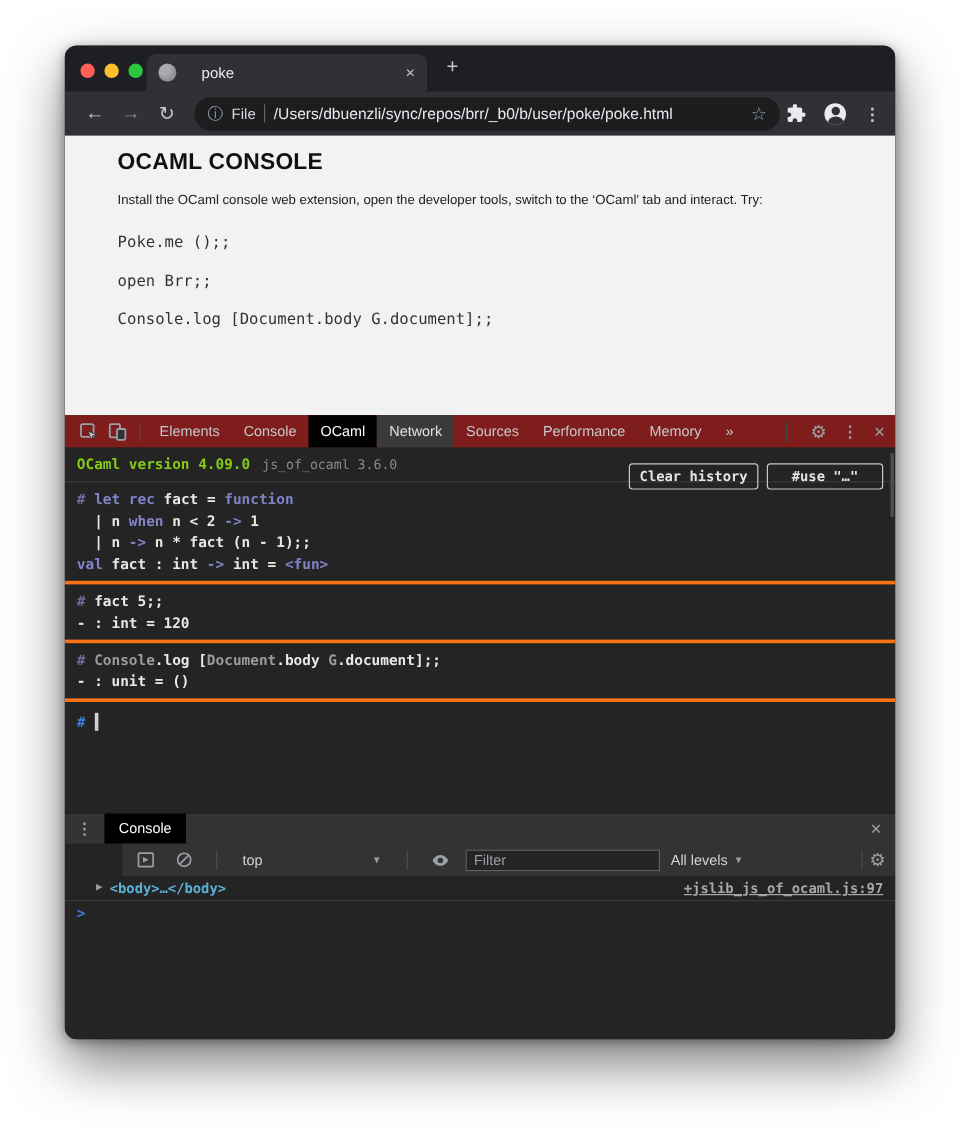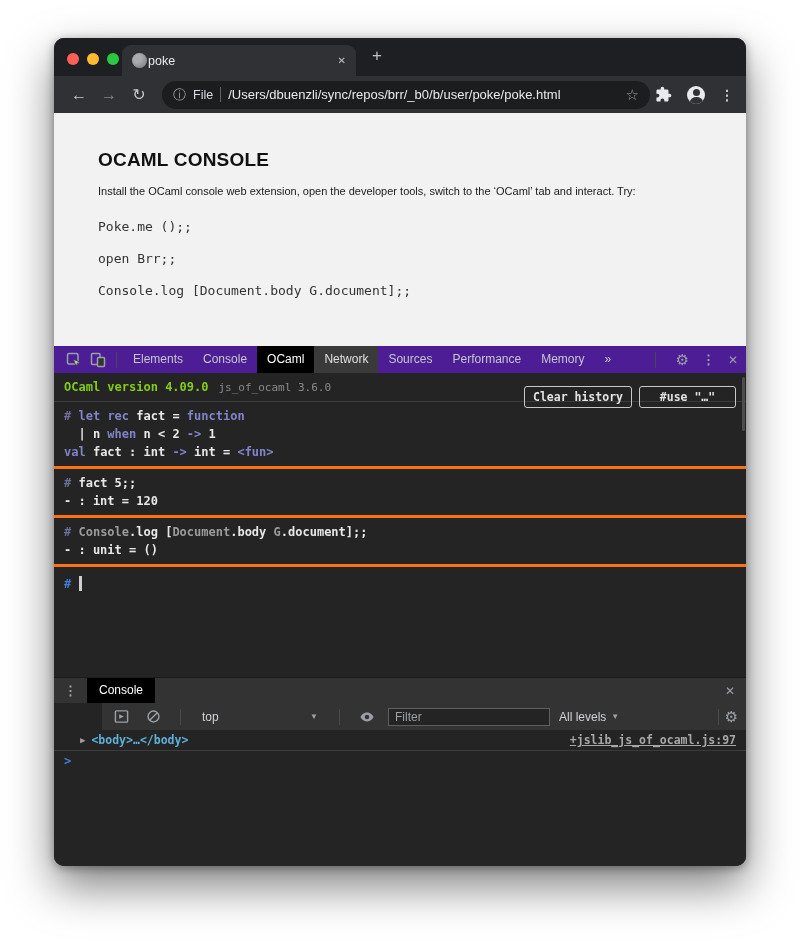--- a/index.html
+++ b/index.html
@@ -10,51 +10,51 @@
 
   
   .titlebar { height:38px; background:#1e1f22; position:relative; flex:none; }
   .traffic { position:absolute; left:13px; top:15px; display:flex; gap:8px; }
   .tl { width:12px; height:12px; border-radius:50%; }
   .tl.red{background:#ff5f57} .tl.yellow{background:#febc2e} .tl.green{background:#2ac73f}
   .tab { position:absolute; left:68px; bottom:0; width:234px; height:31px; background:#303134;
          border-radius:9px 9px 0 0; display:flex; align-items:center; padding:0 10px; }
   .favicon { width:15px; height:15px; border-radius:50%; flex:none;
              background:radial-gradient(circle at 35% 35%, #a9abaf 0 30%, #8e9094 65%); }
-  .tabtitle { color:#e8eaed; font-size:12.5px; margin-left:1px; flex:1; }
+  .tabtitle { color:#e8eaed; font-size:12.5px; margin-left:21px; flex:1; }
   .tabclose { color:#c0c3c7; font-size:10px; }
   .newtab { position:absolute; left:318px; top:8px; color:#c0c3c7; font-size:17px; }
 
   .toolbar { height:37px; background:#303134; display:flex; align-items:center; padding:0 12px; gap:4px; flex:none; }
   .navbtn { color:#c5c8cc; font-size:16px; width:26px; text-align:center; }
   .navbtn.fwd { color:#84878b; }
   .omnibox { height:28px; width:488px; margin-left:6px; background:#1c1d1f; border-radius:14px;
              display:flex; align-items:center; padding:0 11px; gap:7px; flex:none; }
   .infoicon { color:#9aa0a6; font-size:13px; }
   .filelabel { color:#dadce0; font-size:12.5px; }
   .vbar { width:1px; height:15px; background:#5f6368; }
   .url { color:#e8eaed; font-size:13px; flex:1; white-space:nowrap; overflow:hidden; }
   .star { color:#9aa0a6; font-size:15px; }
   .chromeactions { margin-left:auto; display:flex; align-items:center; gap:15px; }
   .avatar { width:18px; height:18px; border-radius:50%; background:#e8eaed; position:relative; overflow:hidden; }
   .avatar::before { content:""; position:absolute; left:5.5px; top:3px; width:7px; height:7px; border-radius:50%; background:#303134; }
   .avatar::after { content:""; position:absolute; left:2.5px; top:11px; width:13px; height:10px; border-radius:50%; background:#303134; }
   .kebab { color:#c5c8cc; font-size:14px; font-weight:bold; }
 
   
-  .page { height:233px; background:#f2f2f2; padding:36px 44px 0; flex:none; overflow:hidden; }
+  .page { height:233px; background:#f2f2f2; padding:12px 44px 0; flex:none; overflow:hidden; }
   .page h1 { font-size:19px; font-weight:700; color:#111; letter-spacing:.2px; }
   .intro { margin-top:16px; font-size:14.5px; color:#202020; }
   .itext { font-family:"Liberation Sans", sans-serif; }
   .icode { font-family:"DejaVu Sans Mono", monospace; font-size:13px; color:#333; }
   .instr { margin-top:10px; font-size:11px; line-height:21px; color:#202020; max-width:600px; }
   .codeline { font-family:"DejaVu Sans Mono", monospace; font-size:13px; color:#333; margin-top:17px; }
 
   
-  .dtbar { height:27px; background:#4c1d95; display:flex; align-items:center; padding:0 8px; flex:none; }
+  .dtbar { height:27px; background:#7f1d1d; display:flex; align-items:center; padding:0 8px; flex:none; }
   .dticon { margin:0 4px; display:flex; align-items:center; }
   .vsep { width:1px; height:16px; background:#4a4a4a; margin:0 6px; flex:none; }
   .dttabs { display:flex; height:27px; }
   .dttab { padding:0 10px; line-height:27px; font-size:12px; color:#c5c8cc; white-space:nowrap; }
   .dttab.active { background:#000; color:#fff; }
   .dttab.hl { background:#3a3a3a; color:#e0e0e0; }
   .dtright { margin-left:auto; display:flex; align-items:center; gap:13px; }
   .gear { color:#9aa0a6; font-size:15px; } .dkebab { color:#9aa0a6; font-size:13px; font-weight:bold; }
   .xclose { color:#9aa0a6; font-size:12px; }
 
@@ -186,20 +186,21 @@
 
   <div class="ocaml">
     <div class="ochead">
       <span class="ver">OCaml version 4.09.0</span>
       <span class="rt">js_of_ocaml 3.6.0</span>
     </div>
     <div>
         <div class="entry">
           <div class="rline"><span class="h"># </span><span class="k">let</span><span class="p"> </span><span class="k">rec</span><span class="p"> fact = </span><span class="k">function</span></div>
           <div class="rline"><span class="p">  | n </span><span class="k">when</span><span class="p"> n &lt; 2 </span><span class="k">-&gt;</span><span class="p"> 1</span></div>
+          <div class="rline"><span class="p">  | n </span><span class="k">-&gt;</span><span class="p"> n * fact (n - 1);;</span></div>
           <div class="rline"><span class="k">val</span><span class="p"> fact : int </span><span class="k">-&gt;</span><span class="p"> int = </span><span class="k">&lt;fun&gt;</span></div>
         </div>
         <div class="entry">
           <div class="rline"><span class="h"># </span><span class="p">fact 5;;</span></div>
           <div class="rline"><span class="p">- : int = 120</span></div>
         </div>
         <div class="entry">
           <div class="rline"><span class="h"># </span><span class="m">Console</span><span class="p">.log [</span><span class="m">Document</span><span class="p">.body </span><span class="m">G</span><span class="p">.document];;</span></div>
           <div class="rline"><span class="p">- : unit = ()</span></div>
         </div>

